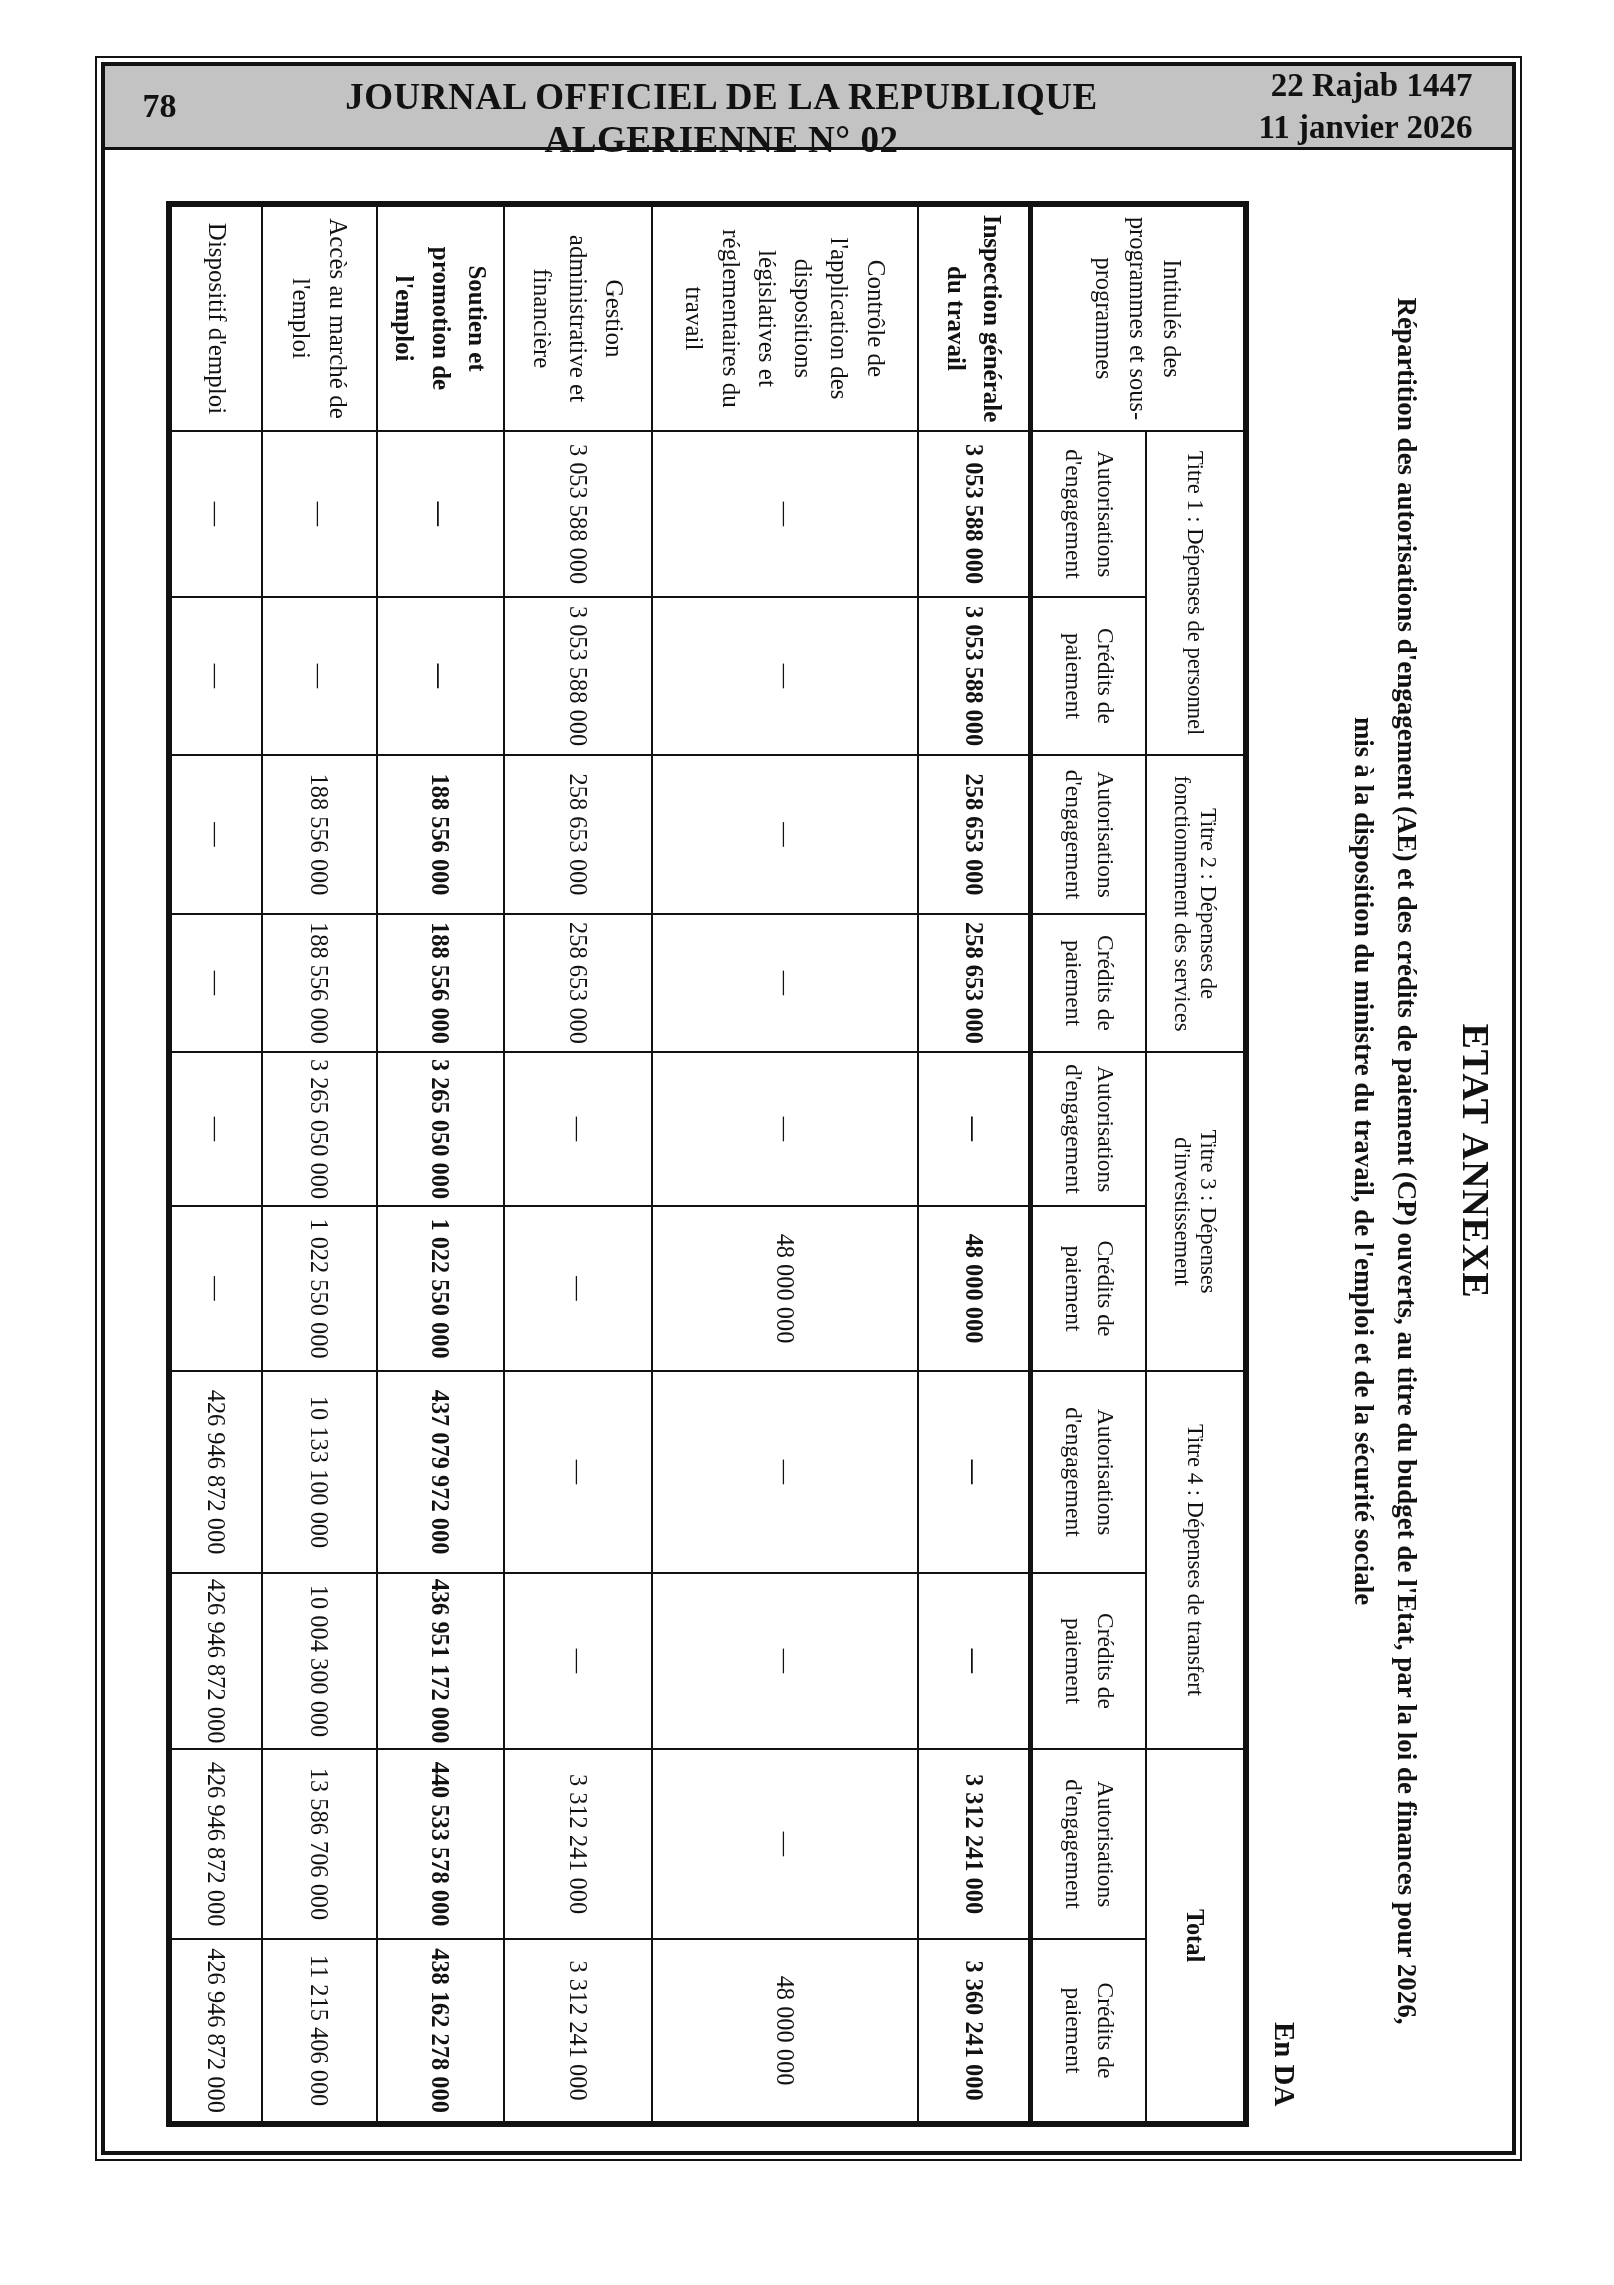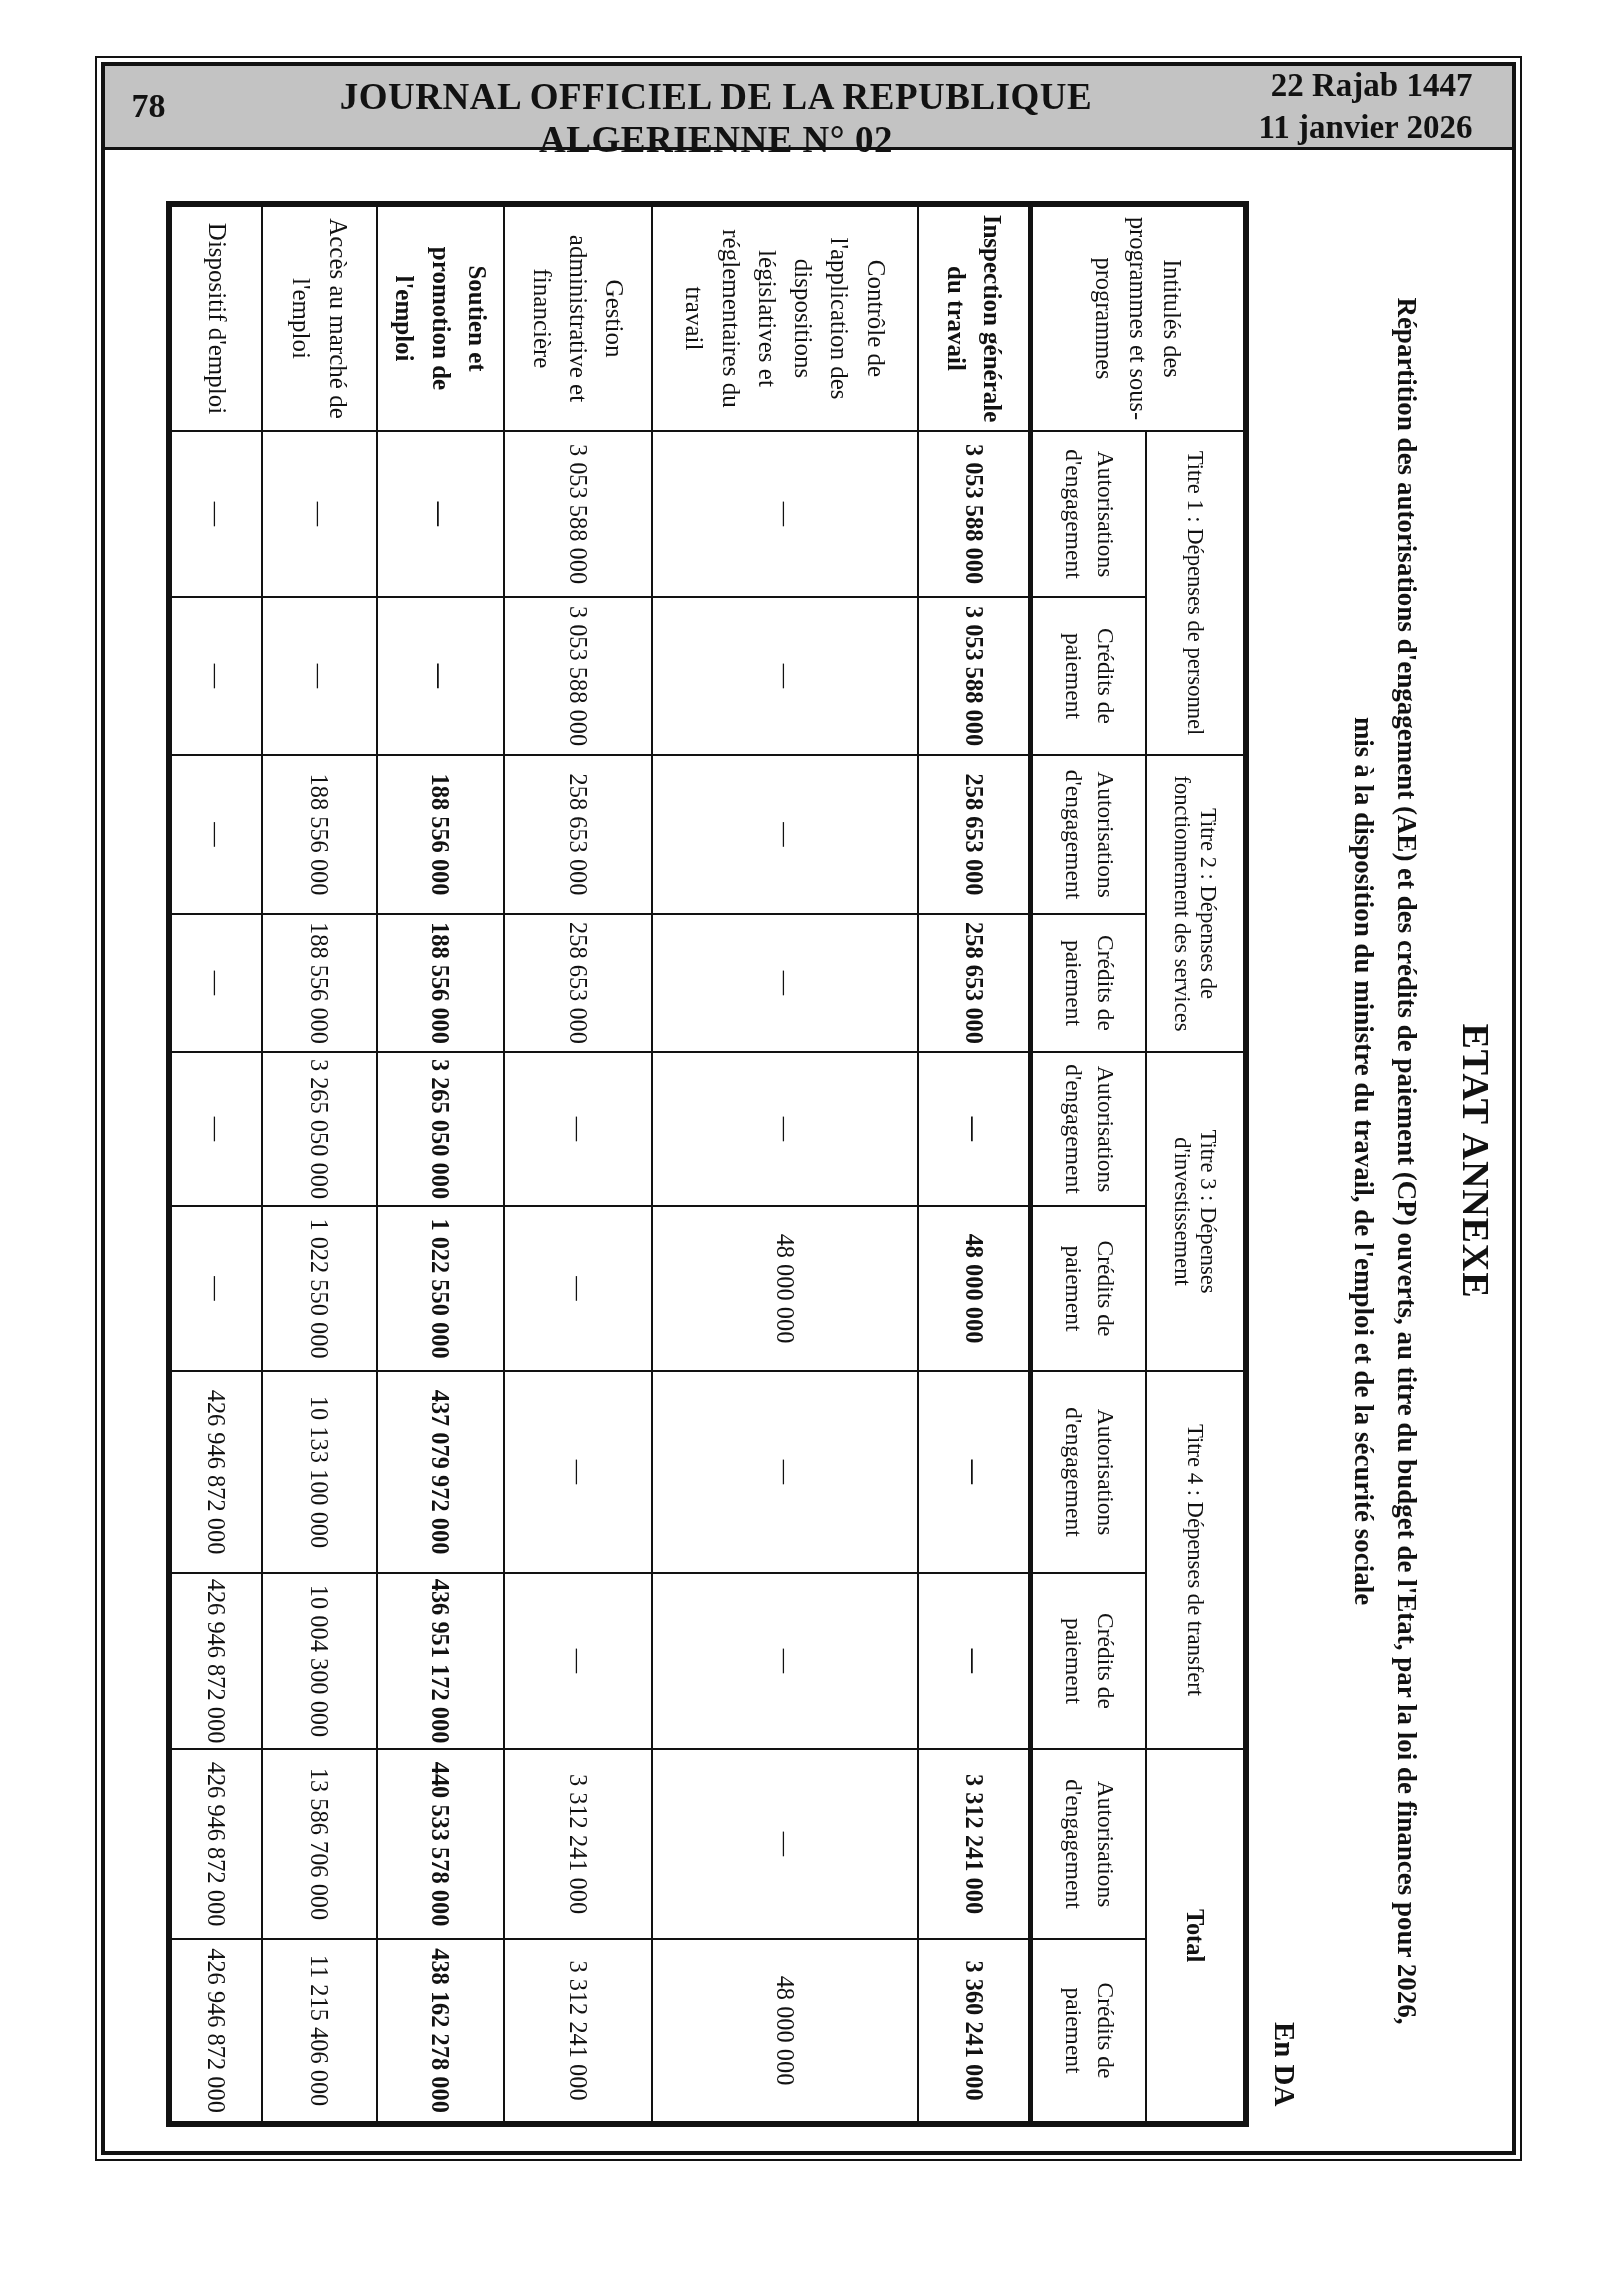--- a/index.html
+++ b/index.html
@@ -17,21 +17,21 @@
   .frame-inner{
     position:absolute;left:3.6px;top:3.6px;right:3.6px;bottom:3.6px;
     border:4.5px solid #121212;
   }
   
   .header-bar{
     position:absolute;left:0;top:0;right:0;height:81px;
     background:#c3c3c3;border-bottom:3.6px solid #121212;
     display:flex;align-items:center;
   }
-  .page-number{width:136px;padding-left:27px;font-size:34px;font-weight:bold;}
+  .page-number{width:136px;padding-left:38px;font-size:34px;font-weight:bold;}
   .journal-title{flex:1;text-align:center;font-size:37px;font-weight:bold;letter-spacing:0.5px;margin-top:24px;}
   .dates{width:308px;text-align:right;padding-right:40px;font-size:33px;font-weight:bold;line-height:42px;}
   
   .sheet{
     position:absolute;left:0;top:0;width:1920px;height:1357px;
     transform:translate(1529px,201px) rotate(90deg);
     transform-origin:0 0;
   }
   .annex-head{position:absolute;left:0;top:0;width:1920px;height:280px;}
   .annex-title{position:absolute;top:31px;left:0;width:100%;text-align:center;

